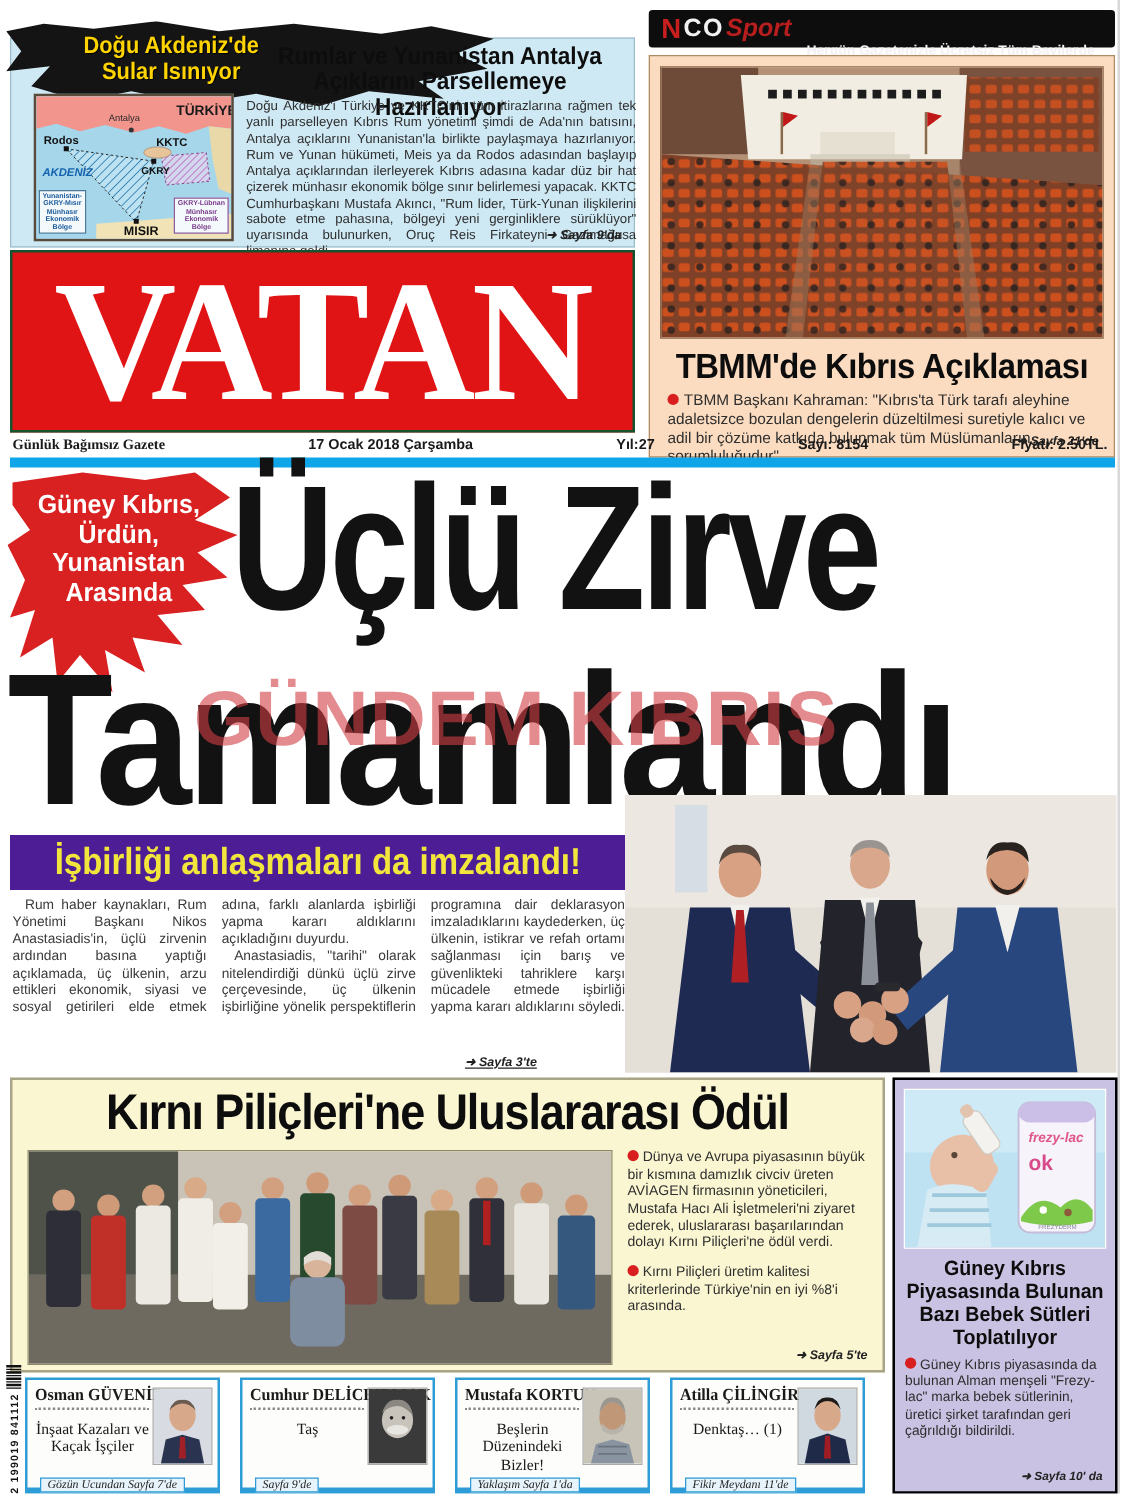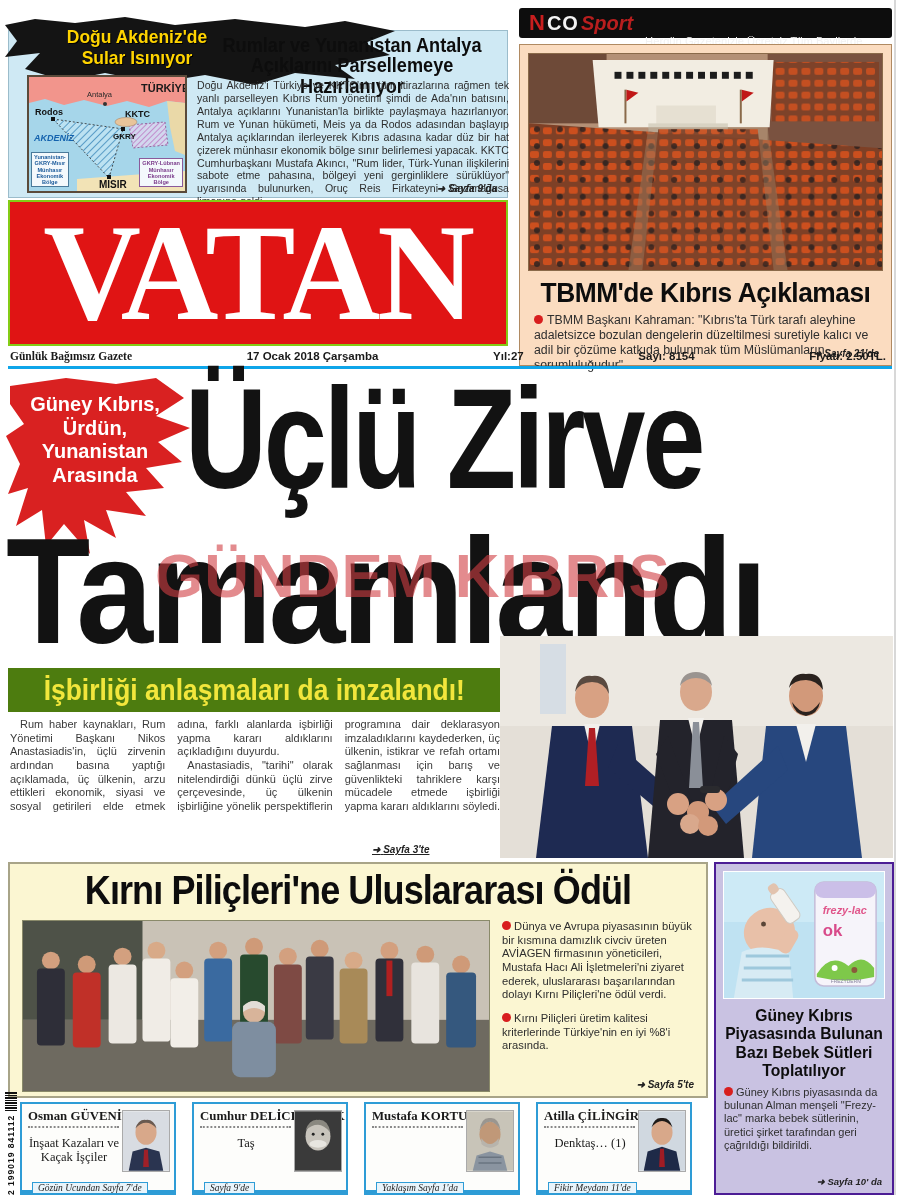--- a/index.html
+++ b/index.html
@@ -29,81 +29,81 @@
     background:#f4f9fc; border:1px solid #4a7a9a; padding:1px 2px; white-space:pre-line; text-align:center; }
   .map-legend.left { left:2px; bottom:4px; color:#1a5a9a; }
   .map-legend.right { right:2px; bottom:4px; color:#7a3a8a; border-color:#8a5a9a; }
 
   
   .promo { position:absolute; left:519px; top:8px; width:373px; height:30px; background:#0d0d0d;
     border-radius:3px; display:flex; align-items:center; padding:0 10px; gap:6px; }
   .promo .n { color:#c81e1e; font-weight:bold; font-size:22px; }
   .promo .co { color:#f2f2f2; font-weight:bold; font-size:20px; letter-spacing:1px; margin-left:-4px; }
   .promo .sport { color:#b81e1e; font-weight:bold; font-style:italic; font-size:20px; margin-left:-4px; }
-  .promo .txt { color:#f2f2f2; font-weight:normal; font-size:11.2px; margin-left:6px;margin-top:35px; }
+  .promo .txt { color:#f2f2f2; font-weight:bold; font-size:11.2px; margin-left:6px;margin-top:35px; }
 
   
   .tbmm-box { position:absolute; left:519px; top:44px; width:373px; height:322px;
     background:#fbdcc0; border:1px solid #b08a62; }
   .tbmm-photo { position:absolute; left:8px; top:8px; width:355px; height:218px; border:1px solid #8a6a4a; }
   .tbmm-head { position:absolute; left:0; top:232px; width:100%; text-align:center;
     font-weight:bold; font-size:28px; color:#0d0d0d; transform:scaleX(.94); letter-spacing:-0.5px; }
   .tbmm-body { position:absolute; left:14px; top:268px; width:345px; font-size:12.3px;
     line-height:1.22; color:#2e2e2e; }
   .tbmm-body .dot { margin-right:4px; }
   .tbmm-ref { position:absolute; right:12px; bottom:6px; font-size:10px; font-weight:bold; font-style:italic; }
   .dot { display:inline-block; width:9px; height:9px; border-radius:50%; background:#d81e1e; }
 
   
   .logo-box { position:absolute; left:8px; top:200px; width:500px; height:146px;
-    background:#e01414; border:2px solid #84cc16; display:flex; align-items:center; justify-content:center; }
+    background:#e01414; border:2px solid #14532d; display:flex; align-items:center; justify-content:center; }
   .logo-text { color:#fff; font-family:"Liberation Serif", serif; font-weight:bold;
     font-size:138px; letter-spacing:-3px; line-height:1; transform:scaleY(1.0) scaleX(.98); }
   .dateline { position:absolute; left:8px; top:350px; width:884px; display:flex;
     justify-content:space-between; font-size:11.5px; font-weight:bold; color:#1a1a1a;
-    border-bottom:3px solid #0ea5e9; padding:0 6px 4px 2px; }
+    border-bottom:8px solid #0ea5e9; padding:0 6px 4px 2px; }
   .dateline .serif { font-family:"Liberation Serif", serif; }
 
   
   .splash-wrap { position:absolute; left:6px; top:376px; width:190px; height:190px; }
   .splash-text { position:absolute; left:14px; top:16px; width:150px; text-align:center;
     color:#fff; font-weight:bold; font-size:21px; line-height:1.12; white-space:pre-line;
     transform:scaleX(.95); transform-origin:center; }
   .hl1 { position:absolute; left:185px; top:368px; width:715px; color:#121212;
     font-weight:bold; font-size:142px; line-height:1; letter-spacing:-4px;
     transform:scaleX(.80); transform-origin:left top; white-space:nowrap; }
   .hl2 { position:absolute; left:6px; top:516px; width:900px; color:#121212;
     font-weight:bold; font-size:150px; line-height:1; letter-spacing:-4px;
     transform:scaleX(.92); transform-origin:left top; white-space:nowrap; }
   .watermark { position:absolute; left:155px; top:540px; width:620px; text-align:left;
     color:rgba(208,62,66,0.60); font-weight:bold; font-size:62px; letter-spacing:1px;
     white-space:nowrap; z-index:5; }
   .summit-photo { position:absolute; left:500px; top:636px; width:393px; height:222px; z-index:6; background:#ddd8d0; }
-  .subhead-bar { position:absolute; left:8px; top:668px; width:492px; height:44px; background:#4d7c0f;
+  .subhead-bar { position:absolute; left:8px; top:668px; width:492px; height:44px; background:#4c1d95;
     display:flex; align-items:center; justify-content:center; z-index:6;text-align:right; }
   .subhead-bar span { color:#f2e63c; font-weight:bold; font-size:30px; transform:scaleX(.88); white-space:nowrap; }
   .main-cols { position:absolute; left:10px; top:718px; width:490px; height:142px;
     column-count:3; column-gap:12px; font-size:11px; line-height:1.24; color:#3a3a3a; text-align:justify; z-index:6; }
   .main-cols p { text-indent:10px; }
   .main-ref { position:absolute; left:372px; top:844px; font-size:10px; font-weight:bold; font-style:italic; z-index:7;text-decoration:underline; }
 
   
   .kirni-box { position:absolute; left:8px; top:862px; width:700px; height:236px;
     background:#fbf6d2; border:2px solid #a8a488; }
   .kirni-head { position:absolute; left:0; top:4px; width:100%; text-align:center;
     font-weight:bold; font-size:40px; color:#0d0d0d; transform:scaleX(.90); letter-spacing:-1px; }
   .kirni-photo { position:absolute; left:12px; top:56px; width:468px; height:172px; border:1px solid #8a8a6a; }
   .kirni-bullets { position:absolute; left:492px; top:56px; width:198px; font-size:11.2px;
     line-height:1.22; color:#2e2e2e; }
   .kirni-bullets .b { margin-bottom:10px; }
   .kirni-ref { position:absolute; right:12px; bottom:6px; font-size:10px; font-weight:bold; font-style:italic; }
 
   
   .baby-box { position:absolute; left:714px; top:862px; width:180px; height:333px;
-    background:#c9c2e2; border:2px solid #4c1d95; }
+    background:#c9c2e2; border:2px solid #000000; }
   .baby-photo { position:absolute; left:7px; top:7px; width:162px; height:128px; border:1px solid #fff; }
   .baby-head { position:absolute; left:0; top:142px; width:100%; text-align:center;
     font-weight:bold; font-size:16.5px; line-height:1.12; color:#0d0d0d; transform:scaleX(.95); }
   .baby-body { position:absolute; left:8px; top:222px; width:164px; font-size:11px; line-height:1.2; color:#2e2e2e; }
   .baby-ref { position:absolute; right:10px; bottom:6px; font-size:9.5px; font-weight:bold; font-style:italic; }
 
   
   .colm { position:absolute; top:1102px; width:156px; height:90px; background:#fdfdfb;
     border:2px solid #2e9cd6; box-shadow:0 3px 0 #2e9cd6; }
   .colm .name { position:absolute; left:6px; top:4px; width:96px; text-align:center;
@@ -460,20 +460,22 @@
         <rect width="48" height="62" fill="#3a3a3a"></rect>
         <ellipse cx="24" cy="26" rx="13" ry="15" fill="#c8c4bc"></ellipse>
         <path d="M11,20 Q15,8 24,9 Q34,8 37,22 Q30,14 24,14 Q17,14 11,20Z" fill="#8a8880"></path>
         <ellipse cx="24" cy="34" rx="9" ry="4" fill="#e8e6e0"></ellipse>
         <circle cx="19" cy="24" r="1.5" fill="#222"></circle>
         <circle cx="29" cy="24" r="1.5" fill="#222"></circle>
       </svg>
   </div>
   <div class="colm" style="left:364px;">
     <div class="name">Mustafa KORTUN</div>
+    <div class="topic">Beşlerin
+Düzenindeki Bizler!</div>
     <div class="footer">Yaklaşım Sayfa 1'da</div>
     <svg class="portrait" viewBox="0 0 48 62">
         <rect width="48" height="62" fill="#c8c4b8"></rect>
         <ellipse cx="24" cy="24" rx="11" ry="13" fill="#c09878"></ellipse>
         <path d="M13,20 Q15,6 24,7 Q33,6 35,20 Q30,11 24,11 Q18,11 13,20Z" fill="#9a9690"></path>
         <path d="M15,28 Q24,40 33,28 L33,34 Q24,42 15,34Z" fill="#b8b4ac"></path>
         <polygon points="6,62 42,62 38,46 24,42 10,46" fill="#8a94a0"></polygon>
         <path d="M12,48 L36,48 M12,54 L36,54" stroke="#6a7480" stroke-width="1.5"></path>
       </svg>
   </div>

